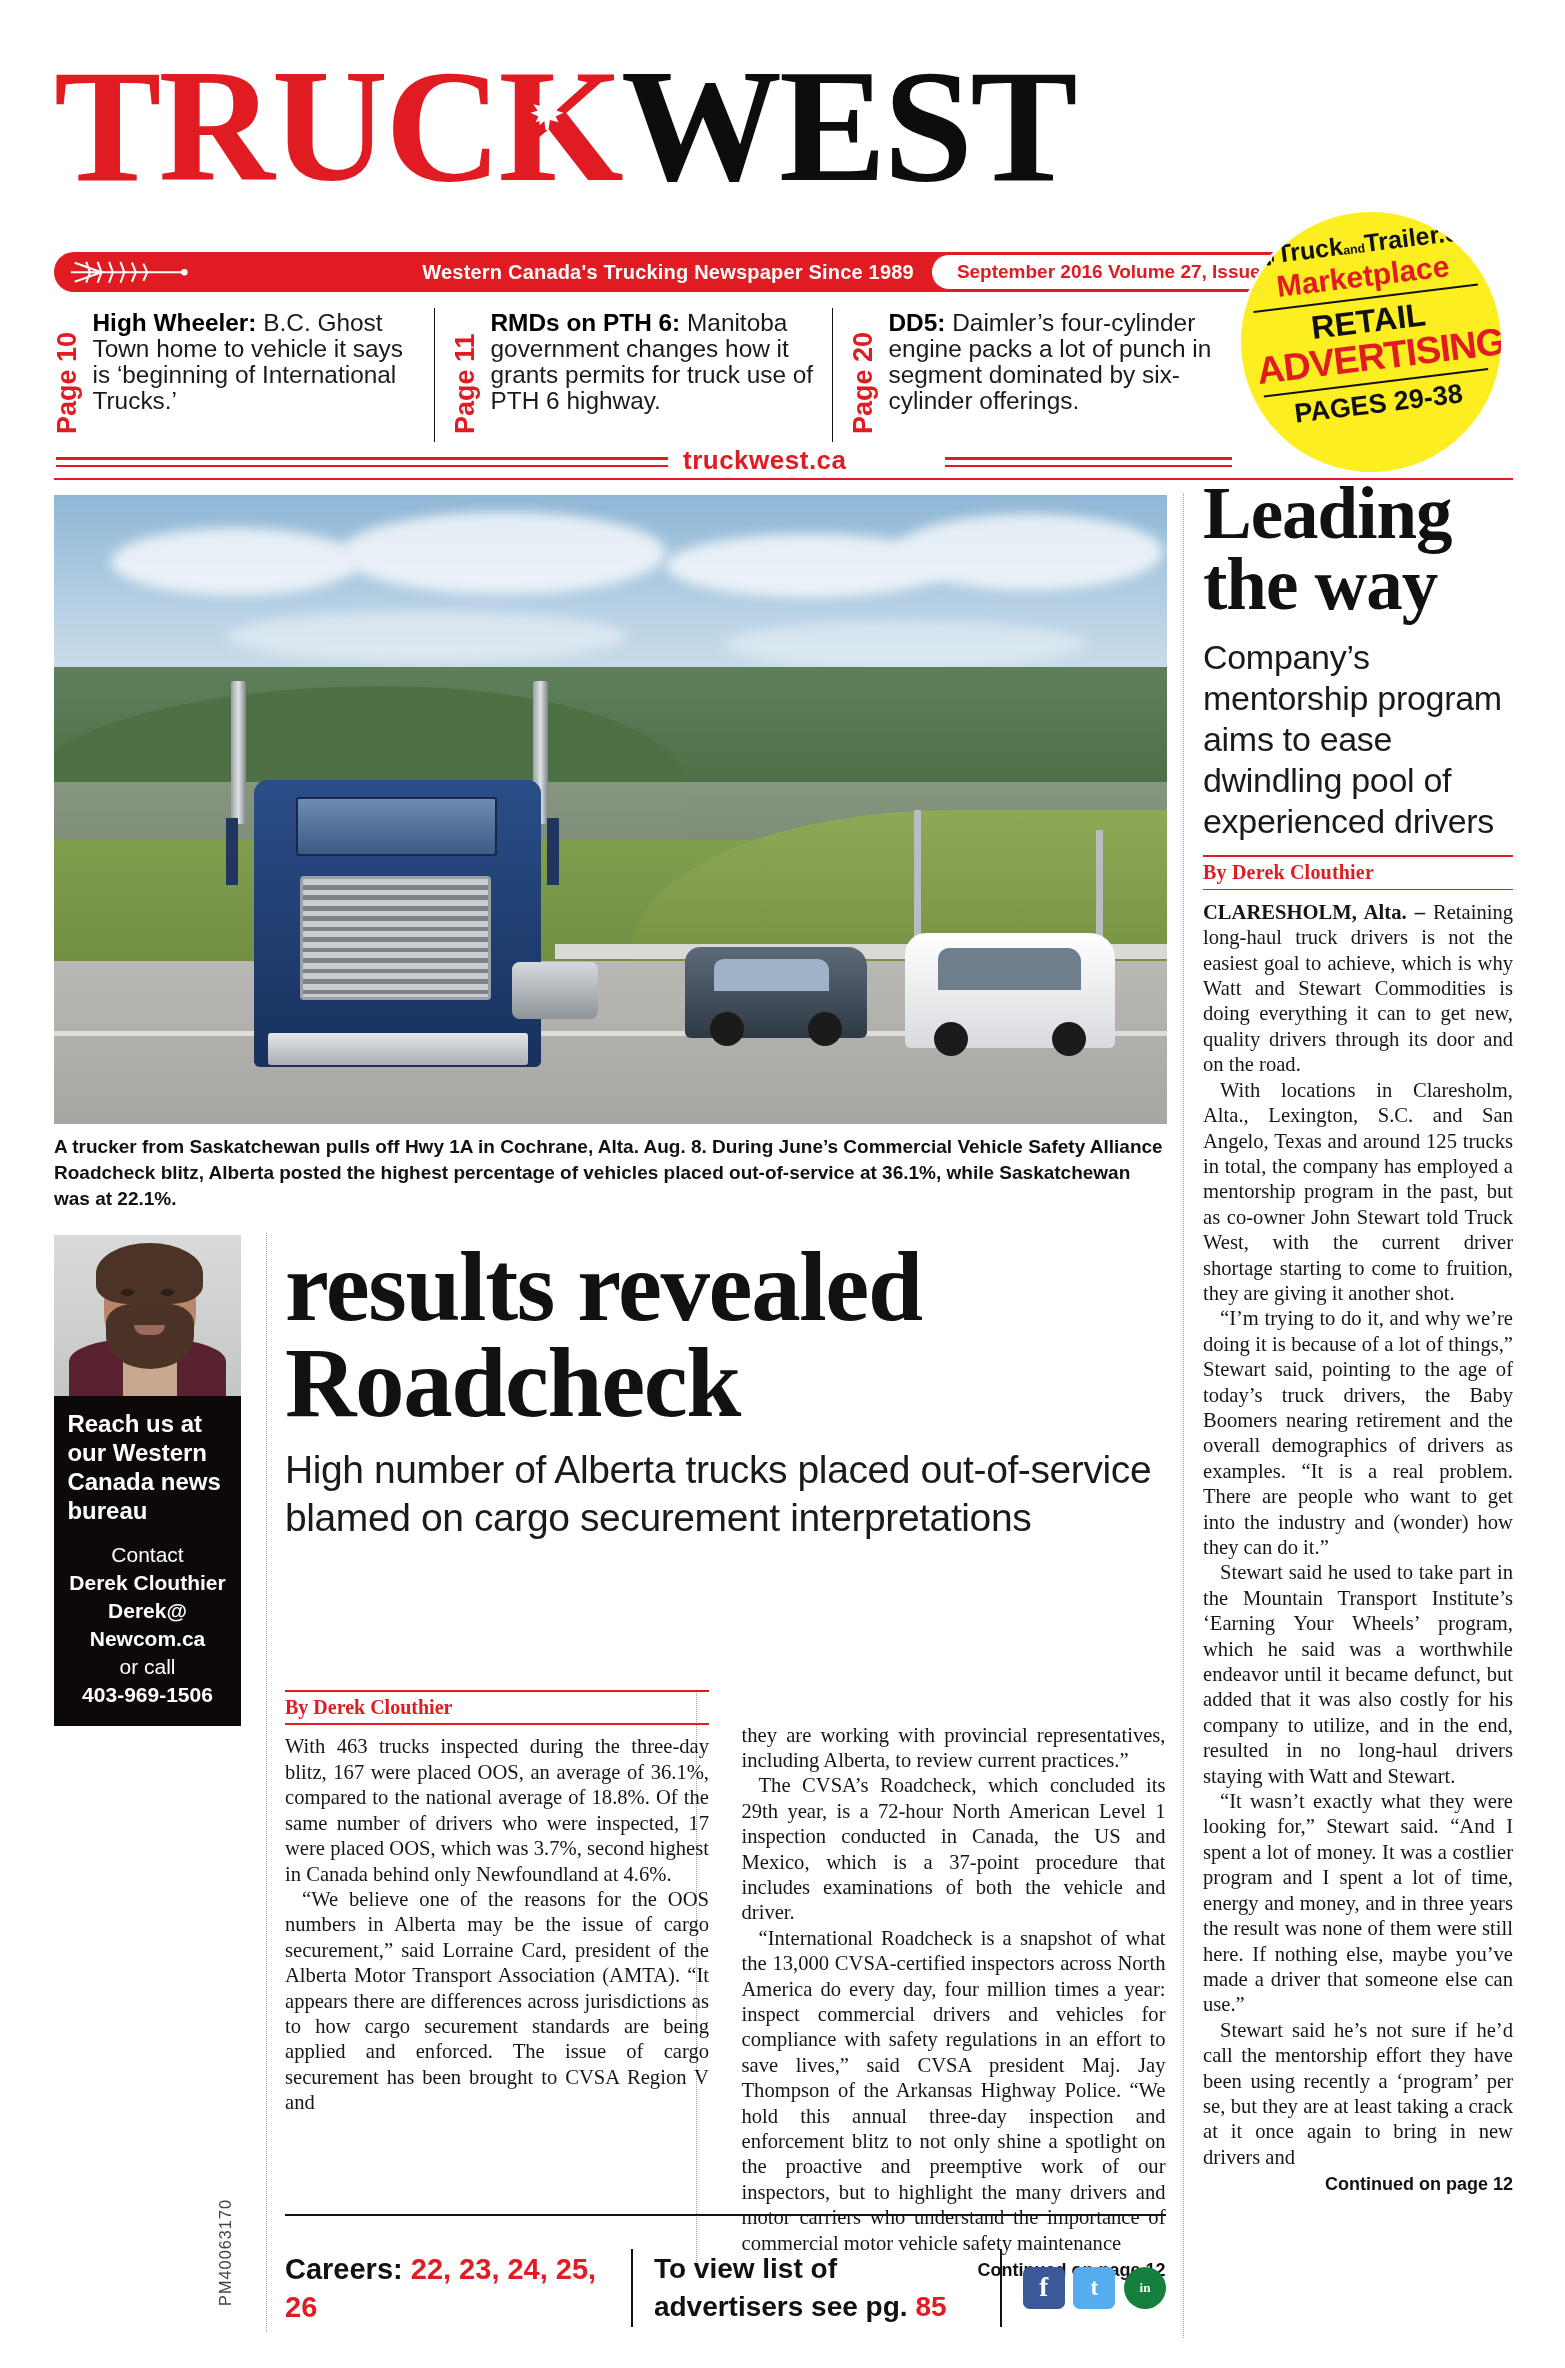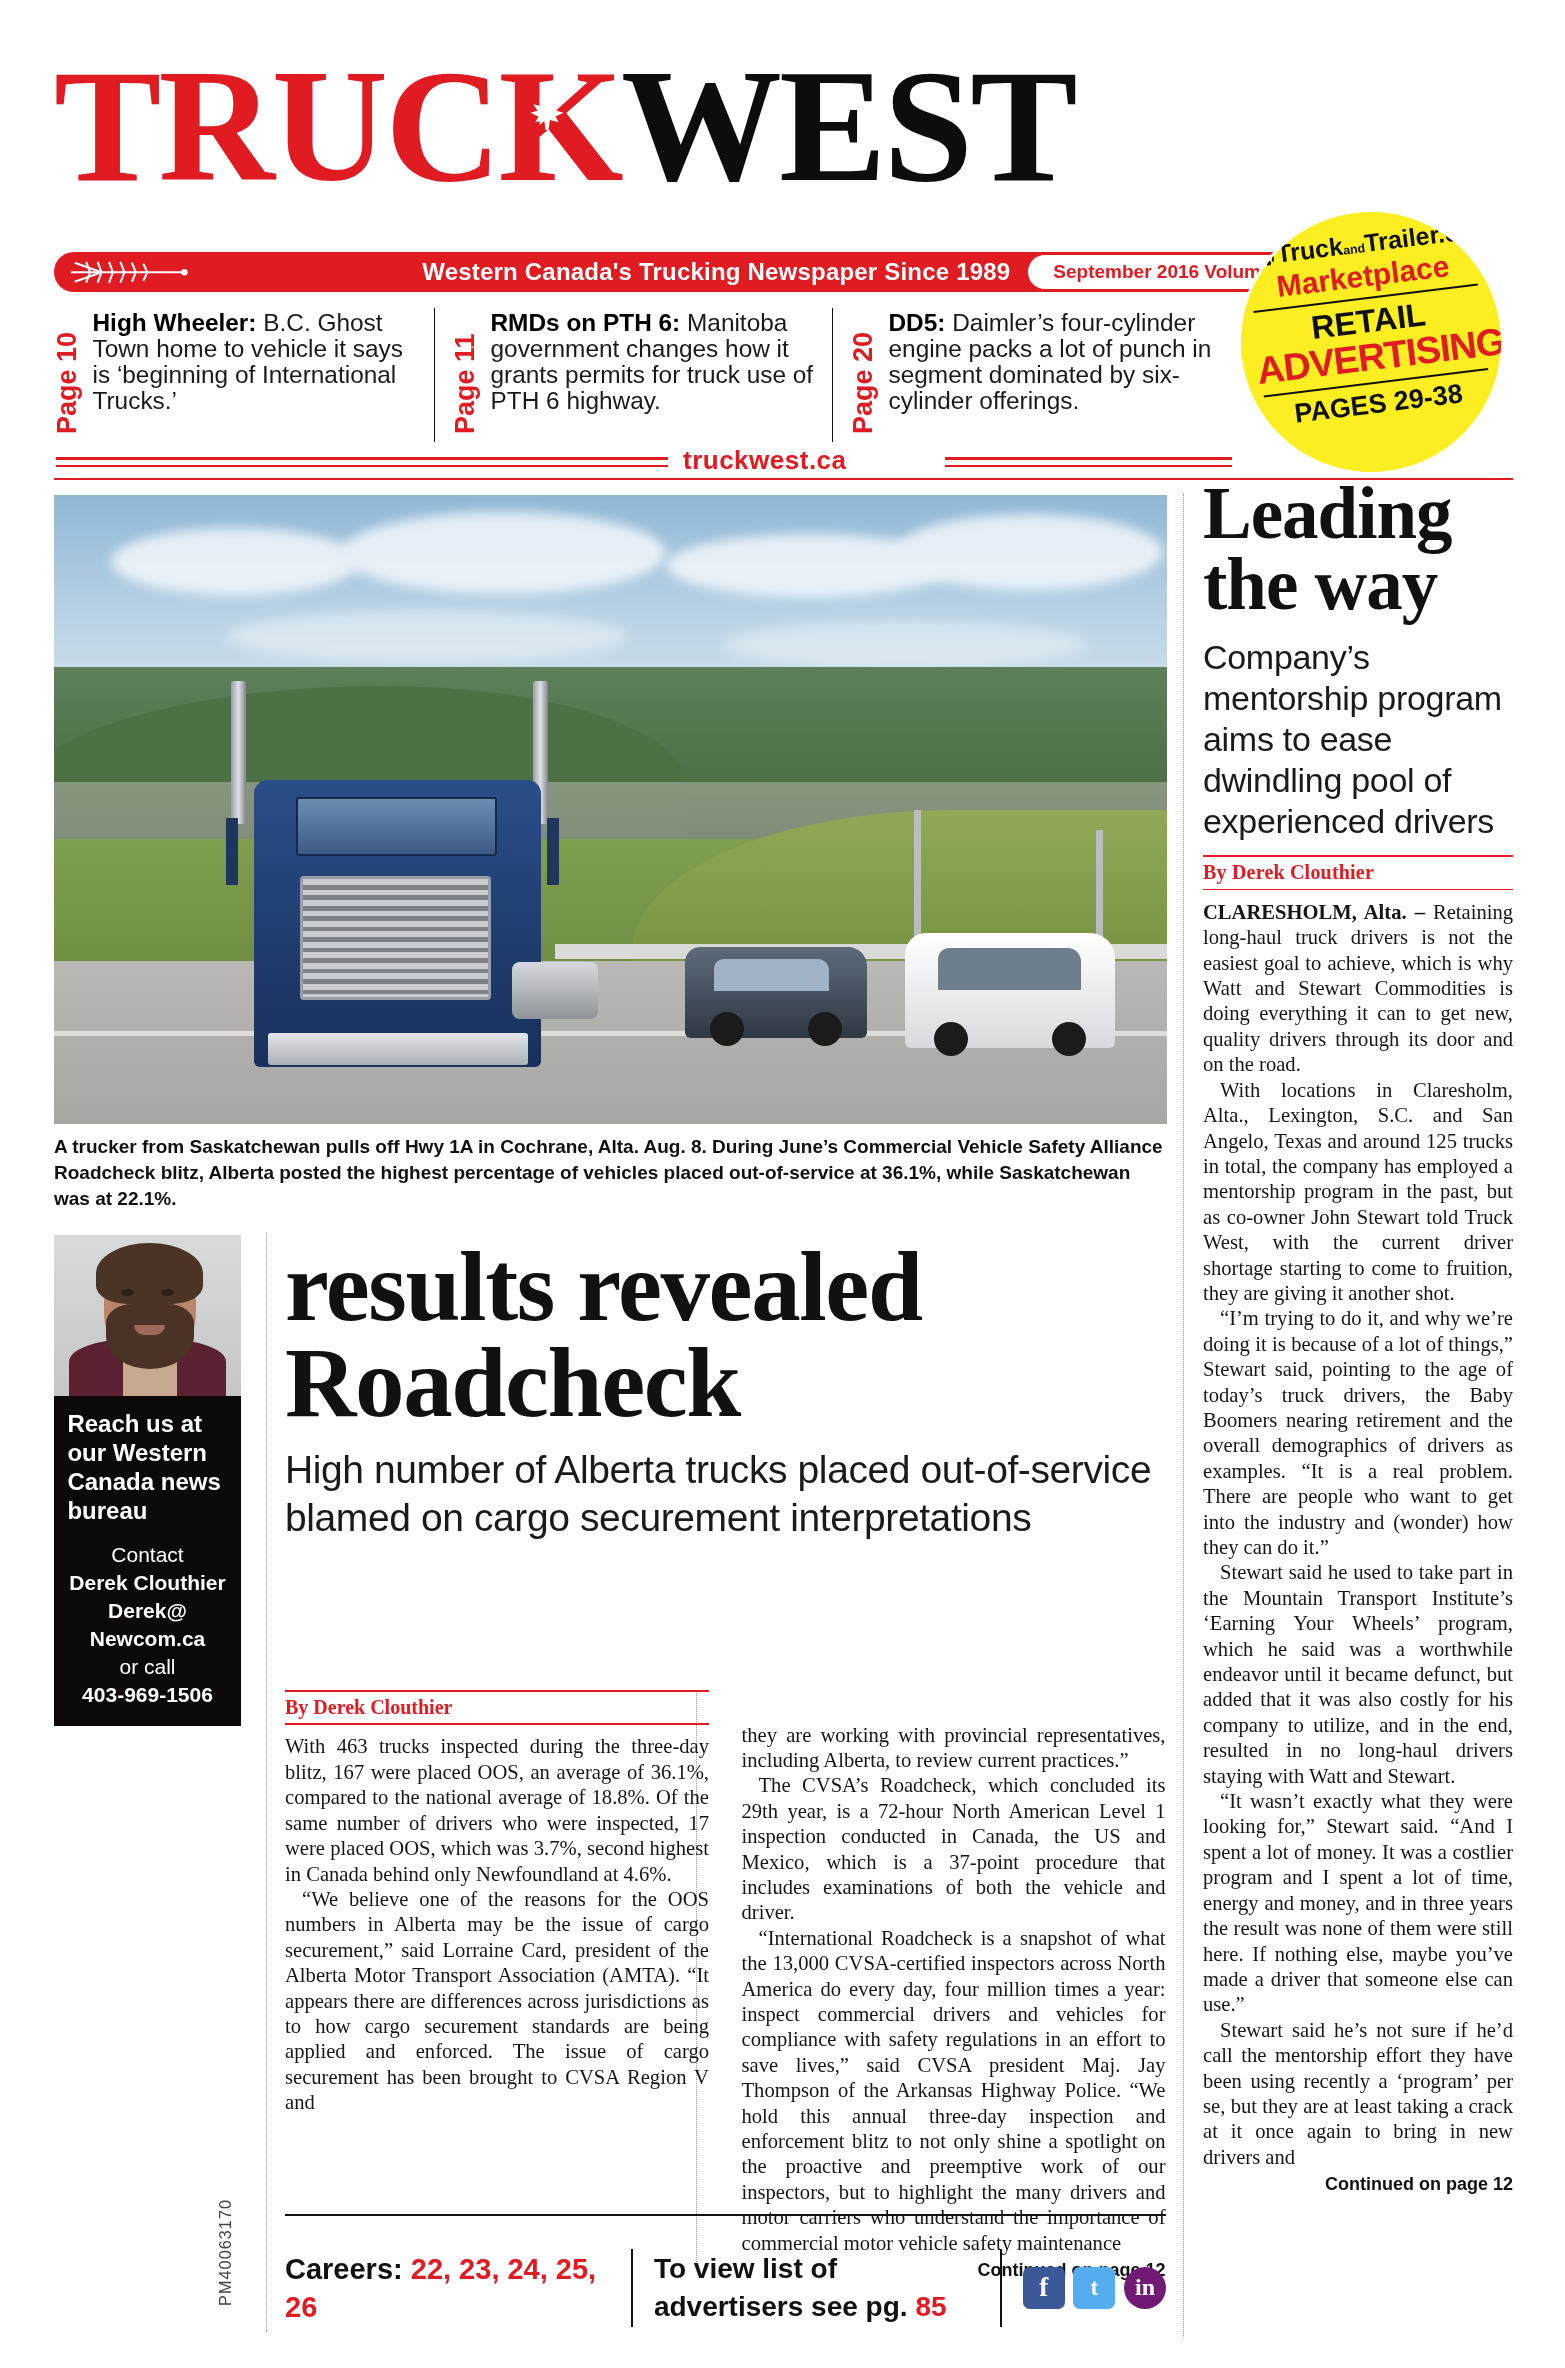--- a/index.html
+++ b/index.html
@@ -35,21 +35,21 @@
   .banner {
     position: absolute; left: 54px; top: 252px;
     width: 1415px; height: 40px;
     background: #e01b22;
     border-radius: 20px;
     display: flex; align-items: center;
   }
   .wheat { width: 124px; height: 31px; margin-left: 15.3px; flex: none; }
   .wheat svg { display: block; }
   .banner-tag {
-    color: #ffffff; font-weight: bold; font-size: 24px;
+    color: #ffffff; font-weight: bold; font-size: 20px;
     letter-spacing: 0.2px;
     margin-left: 229px;
     white-space: nowrap;
     text-align: center;
   }
   .issue-pill {
     margin-left: 17px;
     background: #ffffff;
     border: 1.9px solid #e01b22;
     border-radius: 20px;
@@ -285,21 +285,21 @@
   .foot-careers .red { color:#e01b22; }
   .foot-sep { width:1.9px; height:78px; background:#111; margin:0 21px; }
   .foot-adv { width:340px; font-size:28px; font-weight:bold; line-height:38px; color:#111; }
   .foot-adv .red { color:#e01b22; }
   .foot-social { display:flex; gap:8.6px; align-items:center; }
   .soc { width:42px; height:42px; border-radius:6.7px; display:flex; align-items:center;
          justify-content:center; color:#fff; font-weight:bold; font-size:27px;
          font-family:"Liberation Serif", serif; }
   .soc-fb { background:#3b5998; }
   .soc-tw { background:#55acee; font-size:23px; }
-  .soc-li { background:#701a75; border-radius:50%; font-size:24px; }
+  .soc-li { background:#15803d; border-radius:50%; font-size:13px; }
   .pm {
     position:absolute; left:216px; top:2199px;
     writing-mode: vertical-rl; transform: rotate(180deg);
     font-size:16.3px; color:#444; letter-spacing:1px;
   }
 
   
   .vdot { position:absolute; border-left:1.9px dotted #9a9a9a; }
   .vd1 { left:1183px; top:493px; height:1845px; }
   .vd2 { left:266px; top:1233px; height:1099px; }

